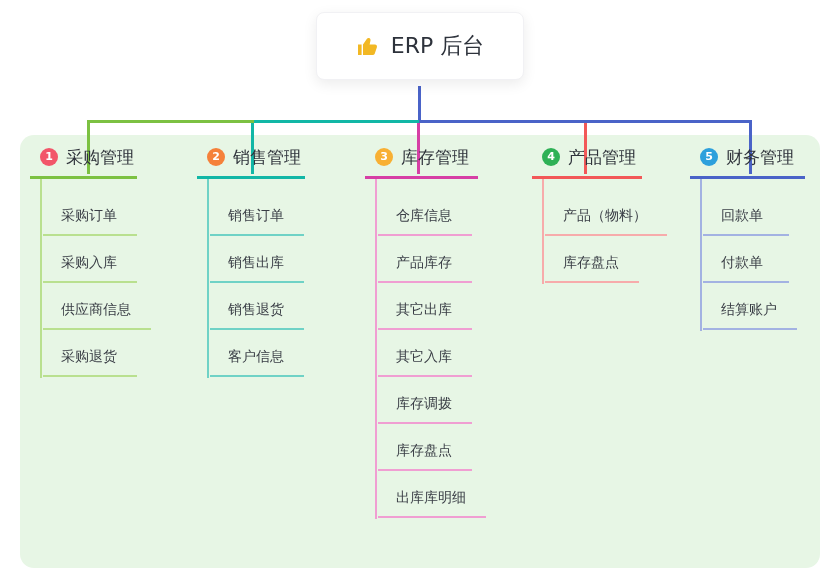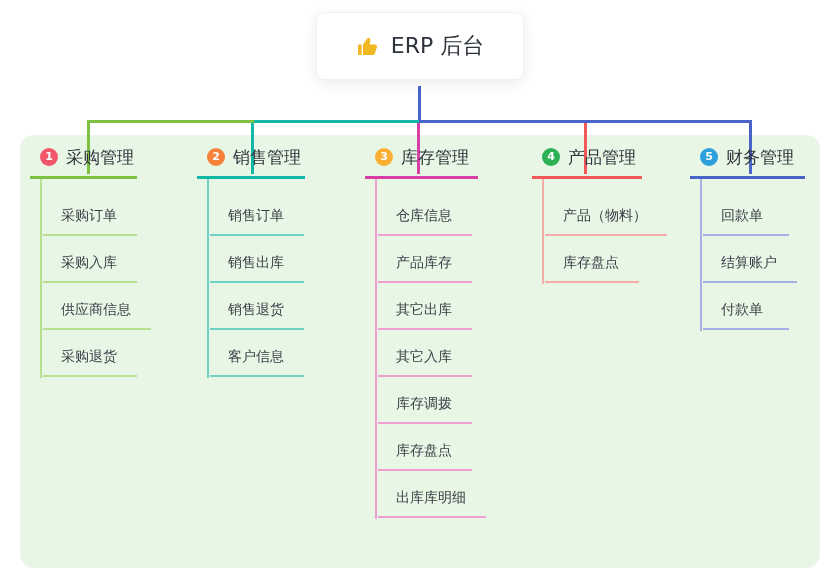--- a/index.html
+++ b/index.html
@@ -129,16 +129,16 @@
   </ul>
 </div>
 
 <div class="branch b5">
   <div class="hdr">
     <span class="badge">5</span>
     <span>财务管理</span>
   </div>
   <ul class="children">
     <li>回款单</li>
+    <li>付款单</li>
     <li>结算账户</li>
-    <li>付款单</li>
   </ul>
 </div>
 
 </body></html>

